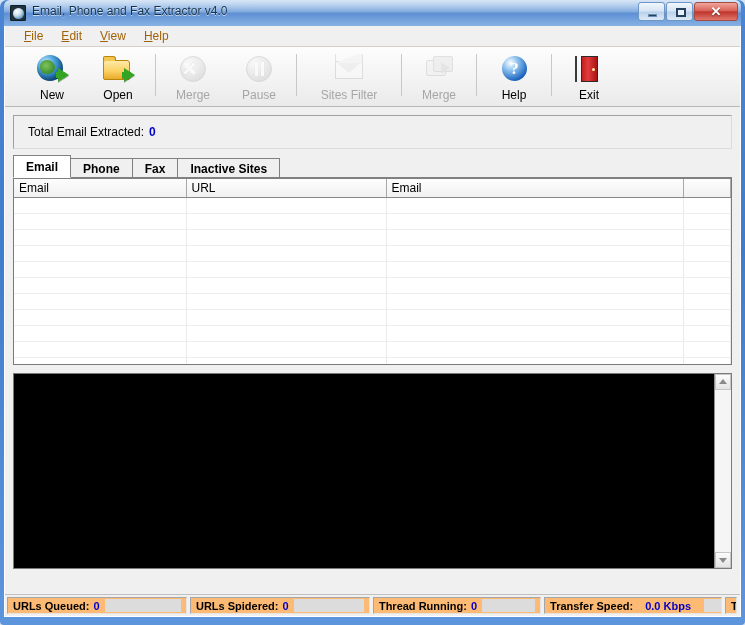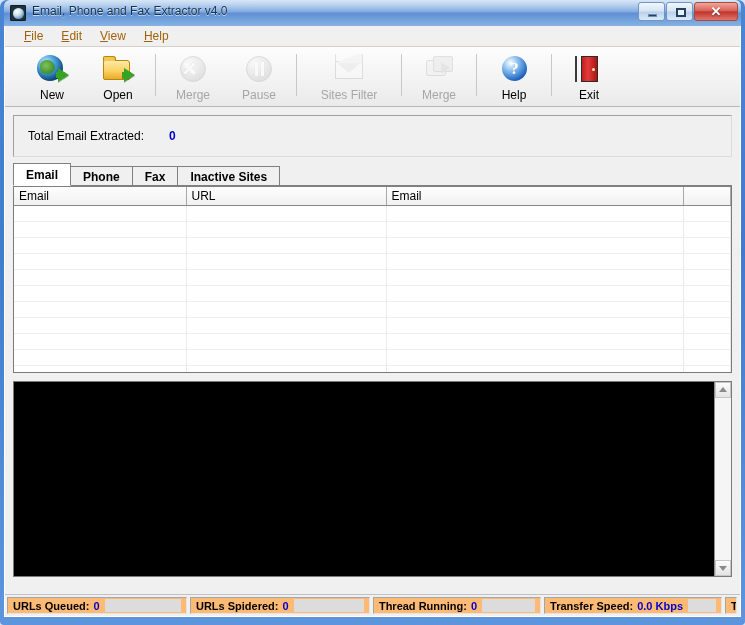--- a/index.html
+++ b/index.html
@@ -259,28 +259,27 @@
   }
   .ic-door::after {
     content:""; position:absolute; left:-7px; top:-1px; width:6px; height:26px;
     border-left:2px solid #3a3a3a;
   }
   .disabled .tb-icon { opacity: .42; filter: grayscale(100%); }
 
   
   #counter-wrap {
     margin: 8px 8px 4px 8px;
-    height: 42px;
+    height: 34px;
     background: #f0f0f0;
     border: 1px solid #a0a0a0;
     border-right-color: #dcdcdc; border-bottom-color: #dcdcdc;
     box-sizing: border-box;
     display: flex; align-items: center;
     padding-left: 14px;
-    gap: 20px;
   }
   #counter-wrap .lbl { font-size: 12px; color: #000; }
   #counter-wrap .val { font-size: 12px; color: #0000cd; font-weight: bold; margin-left: 5px; }
 
   
   #tabstrip {
     margin: 6px 8px 0 8px;
     height: 22px;
     display: flex; align-items: flex-end;
     position: relative;
@@ -390,21 +389,21 @@
   }
   .status-cell .lbl { font-size: 11px; font-weight: bold; color: #000; }
   .status-cell .val { font-size: 11px; font-weight: bold; color: #0000cd; margin-left: 4px; }
   .status-cell .spacer {
     flex: 1; min-width: 26px; height: 13px;
     background: #dcdcdc; margin-left: 5px;
   }
   #sc-queued   { width: 182px; }
   #sc-spidered { width: 182px; }
   #sc-thread   { width: 170px; align-items: center; }
-  #sc-speed    { width: 180px; }
+  #sc-speed    { width: 180px; gap: 8px; }
   #sc-last     { flex: 1; }
 </style>
 </head>
 <body>
 
 <div id="window">
 
   <div id="titlebar">
     <div class="app-icon">
       <div class="globe"></div>

